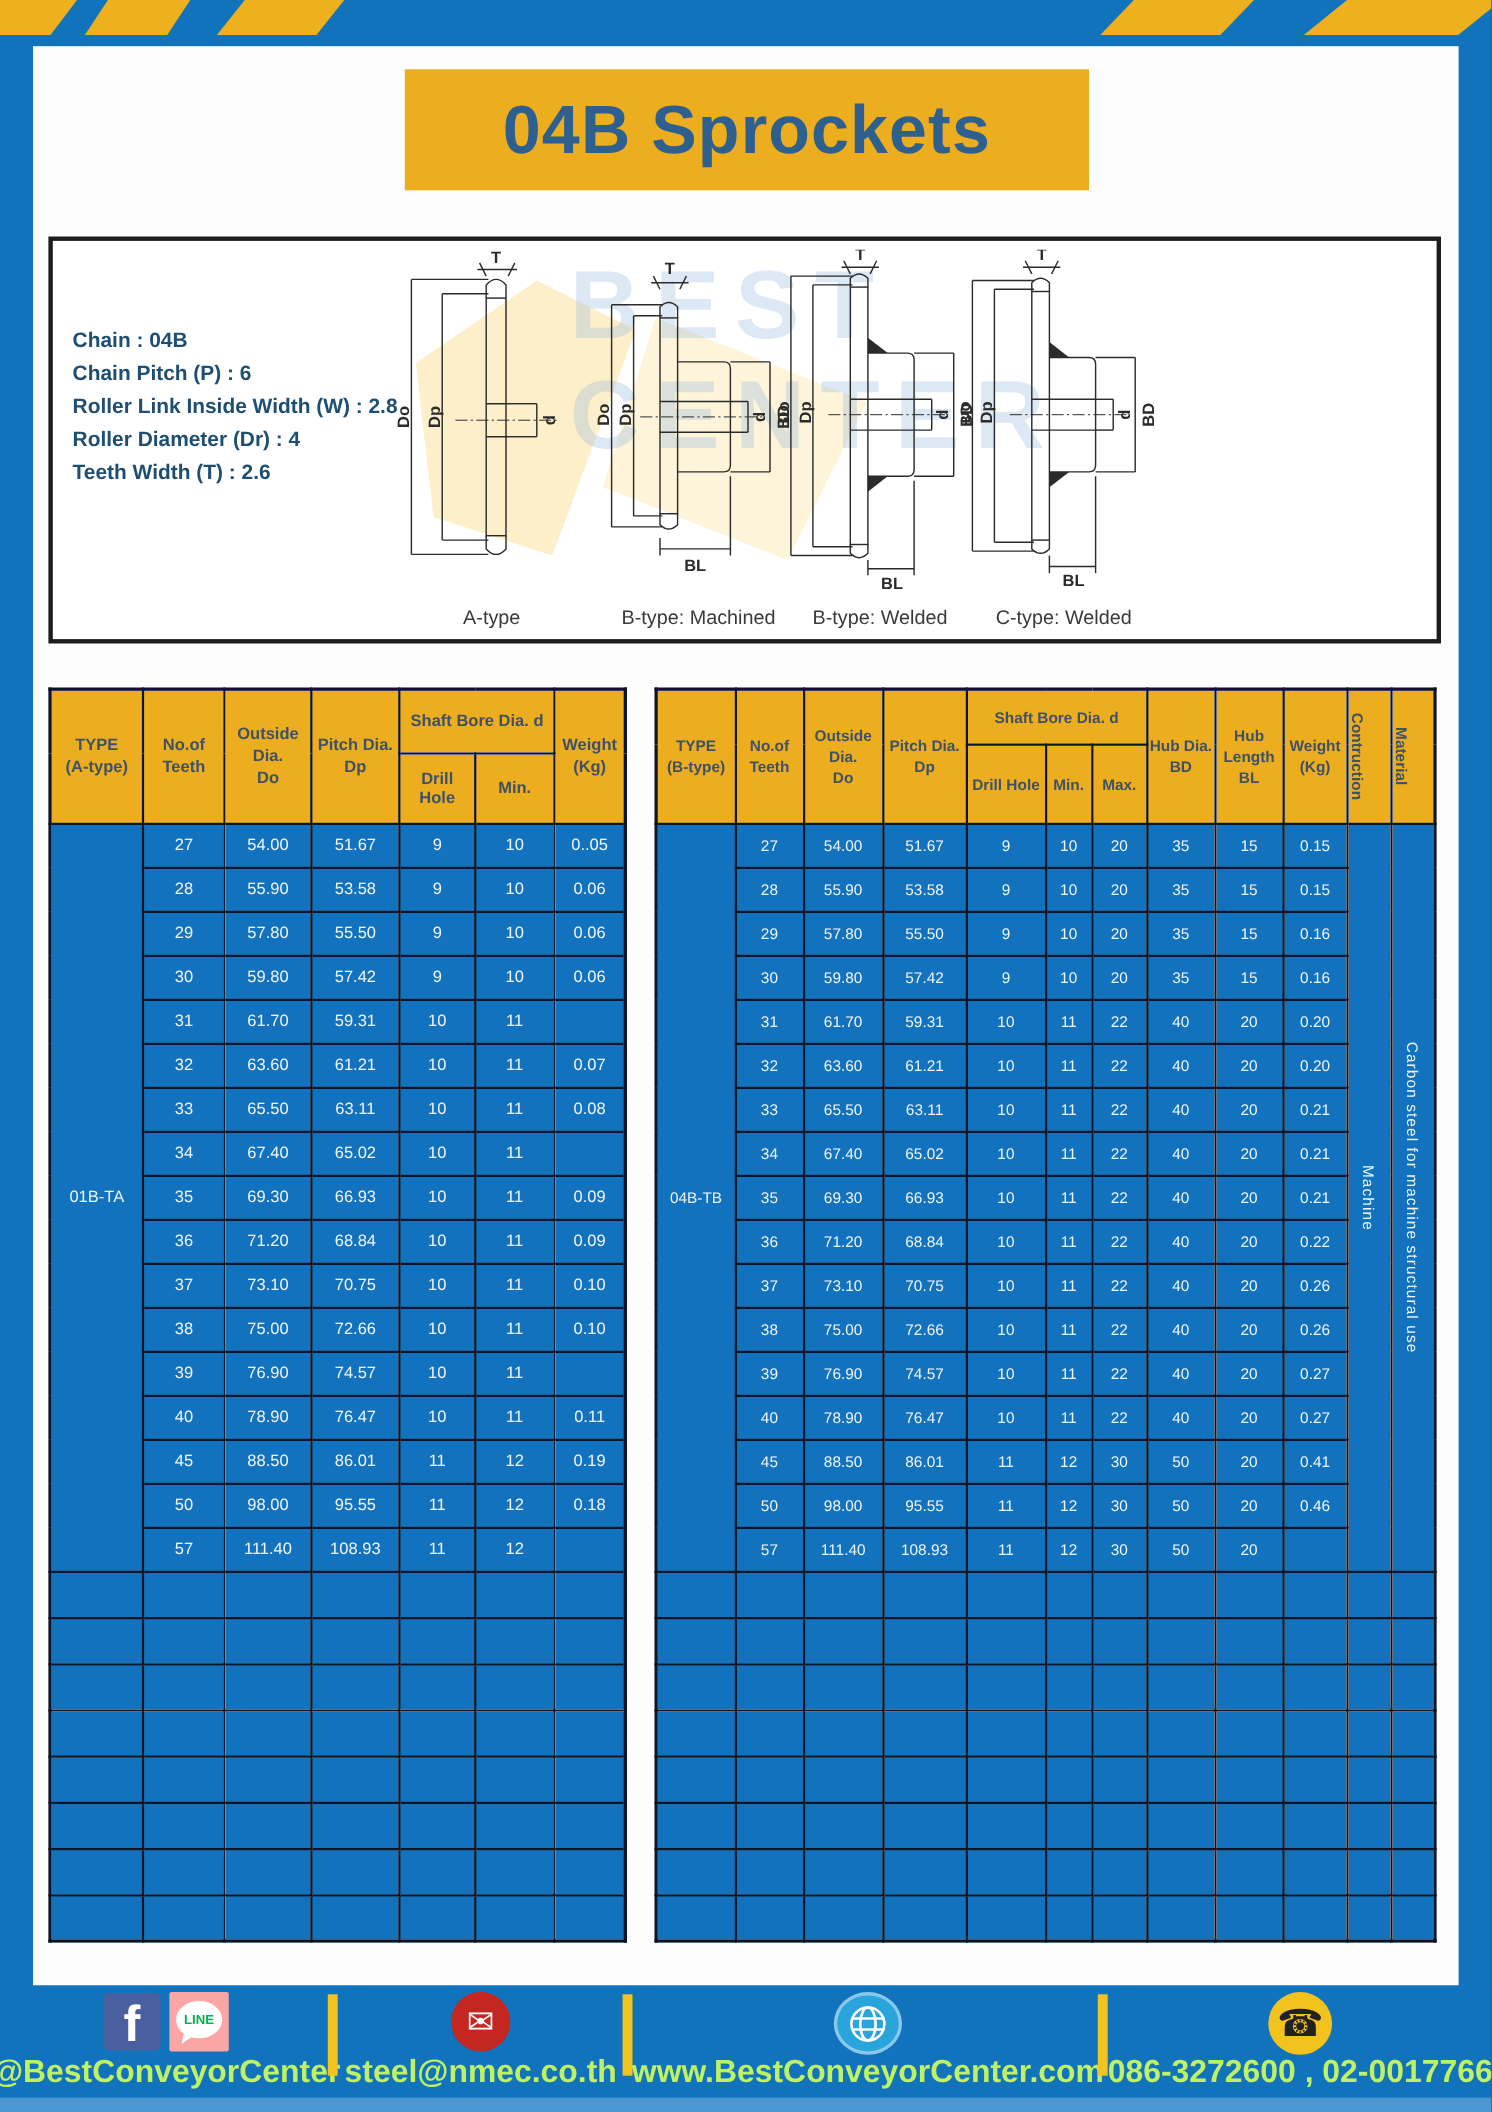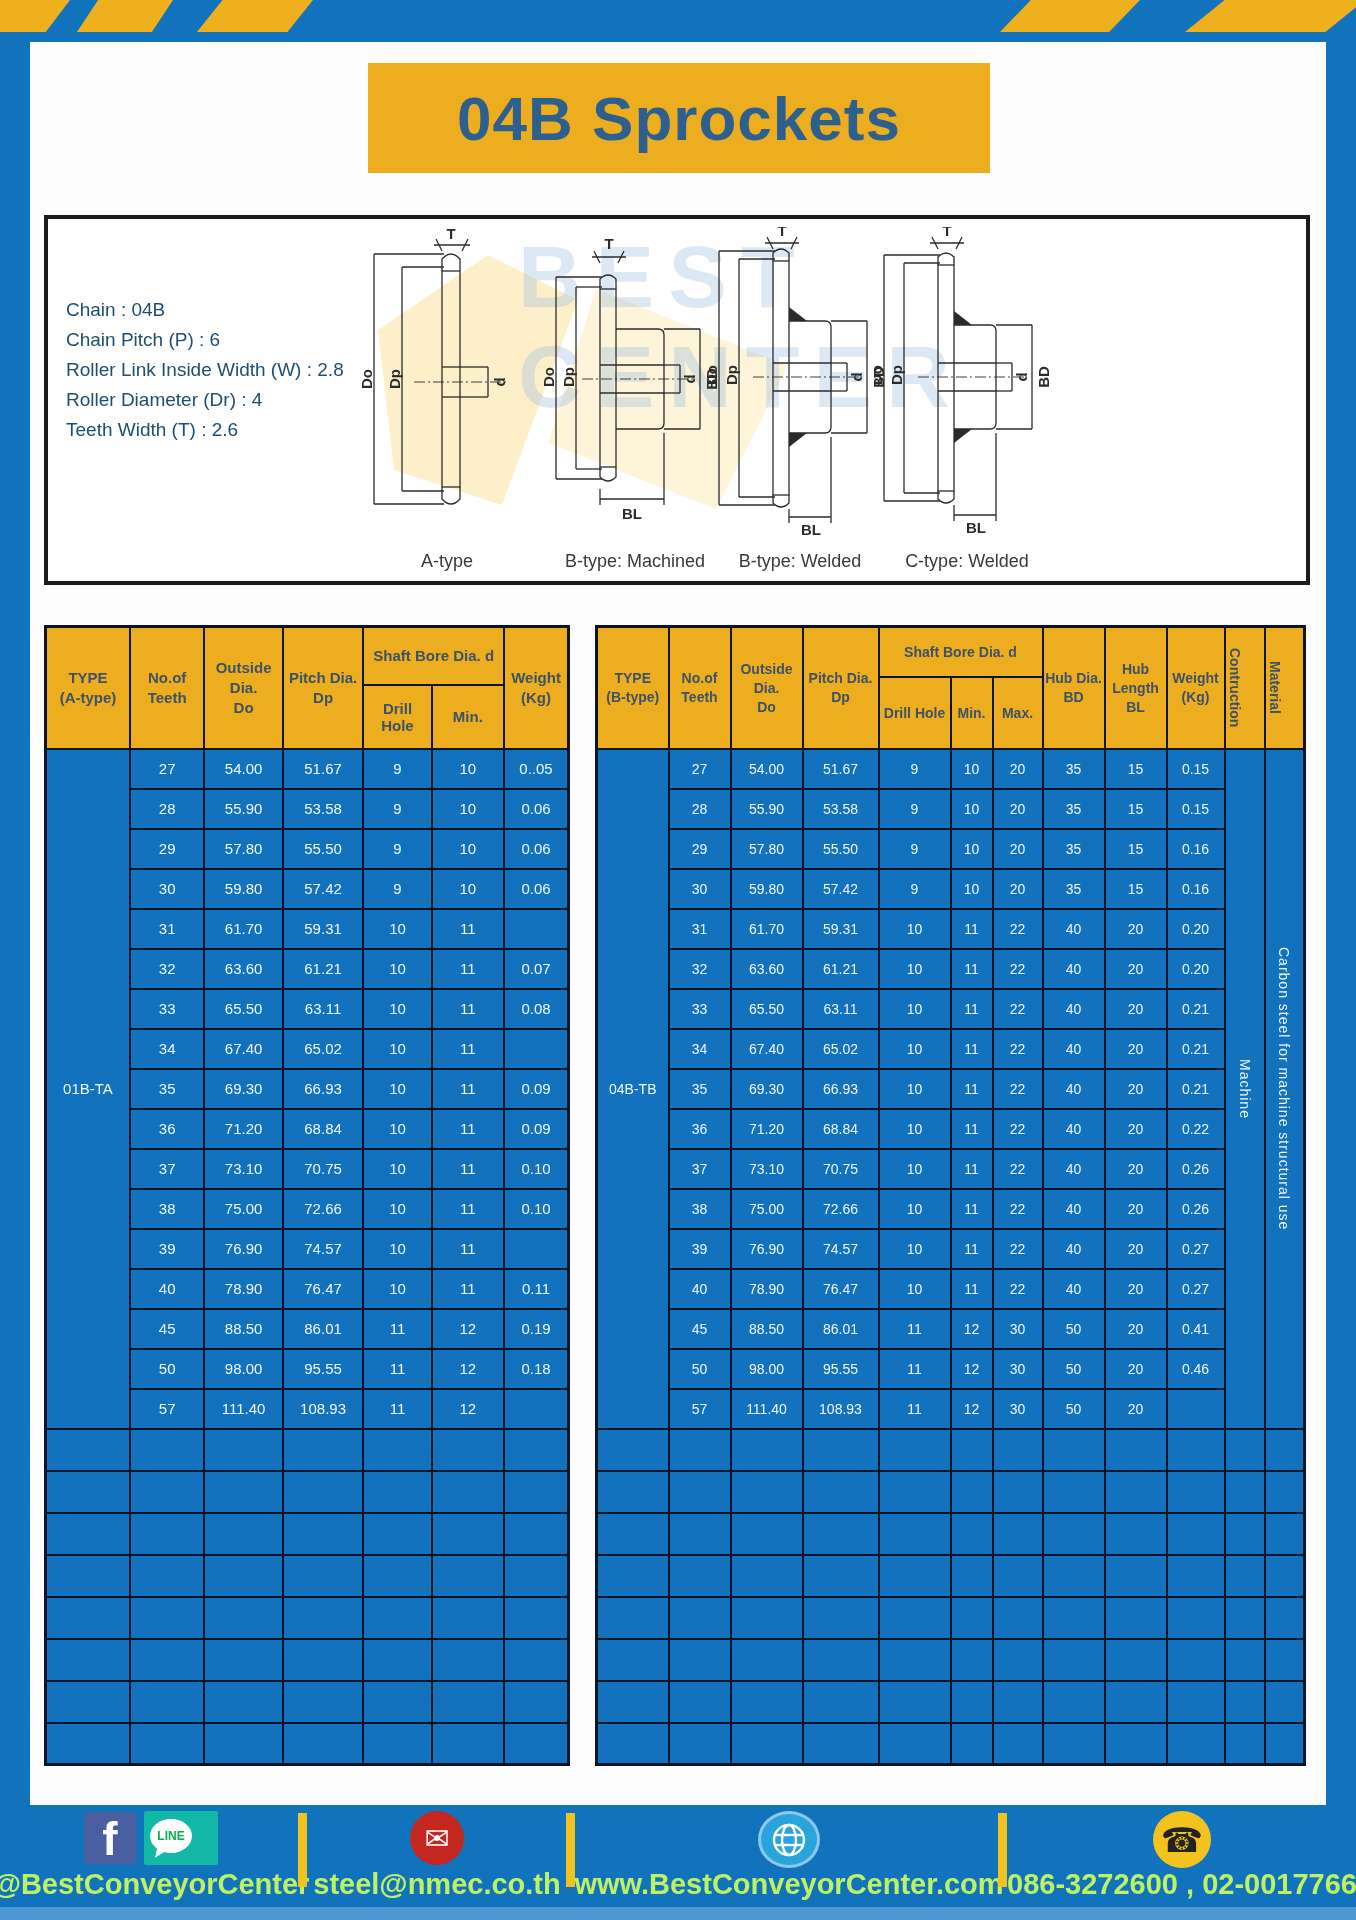--- a/index.html
+++ b/index.html
@@ -17,21 +17,21 @@
                display:flex; align-items:center; justify-content:center; }
   .title-box span { font-size:62px; font-weight:bold; color:#2D5F8F; letter-spacing:1px; }
 
   
   .spec-box { position:absolute; left:14px; top:173px; width:1266px; height:370px; background:#FFFFFF;
               border:4px solid #1C1C1C; box-sizing:border-box; overflow:hidden; }
   .wm-shape { position:absolute; }
   .wm-text { position:absolute; left:470px; top:8px; width:720px; font-weight:bold; font-size:88px;
              line-height:100px; letter-spacing:14px; color:rgba(151,186,224,0.33); white-space:nowrap; }
   .specs { position:absolute; left:18px; top:80px; z-index:3; }
-  .specs div { font-size:19px; font-weight:normal; color:#1E4E72; margin-bottom:8px; white-space:nowrap; }
+  .specs div { font-size:19px; font-weight:bold; color:#1E4E72; margin-bottom:8px; white-space:nowrap; }
   .diag { position:absolute; top:8px; z-index:2; }
   .cap { position:absolute; top:332px; width:190px; text-align:center; font-size:18px; color:#3A3A3A; z-index:3; }
 
   
   .tbl { position:absolute; border-collapse:collapse; table-layout:fixed; }
   .tbl th, .tbl td { border:2px solid #0B1526; overflow:hidden; }
   .tbl { border:3px solid #0B1526; }
   .tbl thead th { background:#ECAE1F; color:#3E5166; font-weight:bold; padding:1px 1px; text-align:center; }
   .tbl-a thead th { font-size:15px; }
   .tbl-b thead th { font-size:14px; }
@@ -50,21 +50,21 @@
   
   .footer { position:absolute; left:0; top:1805px; width:1356px; height:115px; background:#1273BD; }
   .footer-strip { position:absolute; left:0; bottom:0; width:100%; height:13px; background:#4C96D2; }
   .fgroup { position:absolute; top:6px; display:flex; flex-direction:column; align-items:center;
             justify-content:space-between; height:90px; }
   .ftext { font-size:29px; font-weight:bold; color:#bef264; white-space:nowrap; }
   .fbar { position:absolute; top:8px; width:9px; height:74px; background:#F2C21E; }
   .icon-row { display:flex; gap:8px; align-items:center; }
   .fb-icon { width:52px; height:52px; background:#4A5FA0; border-radius:5px; color:#fff; font-weight:bold;
              font-size:46px; display:flex; align-items:flex-end; justify-content:center; line-height:50px; }
-  .line-icon { position:relative; width:54px; height:54px; background:#14b8a6; border-radius:2px;padding-left:20px; }
+  .line-icon { position:relative; width:54px; height:54px; background:#fca5a5; border-radius:2px; }
   .line-bubble { position:absolute; left:6px; top:8px; width:42px; height:34px; background:#fff; border-radius:50%;
                  display:flex; align-items:center; justify-content:center; font-size:12px; font-weight:bold; color:#06B14E; }
   .line-tail { position:absolute; left:12px; top:38px; width:0; height:0; border-left:10px solid #fff;
                border-bottom:10px solid transparent; transform:rotate(12deg); }
   .mail-icon { width:54px; height:54px; background:#C3271F; border-radius:50%; display:flex; align-items:center;
                justify-content:center; color:#fff; font-size:30px; }
   .globe-icon { width:56px; height:56px; background:#2AA5DC; border:3px solid #8AC9EB; border-radius:50%;
                 display:flex; align-items:center; justify-content:center; }
   .phone-icon { width:58px; height:58px; background:#F2C21E; border-radius:50%; display:flex; align-items:center;
                 justify-content:center; color:#222; font-size:34px; }

